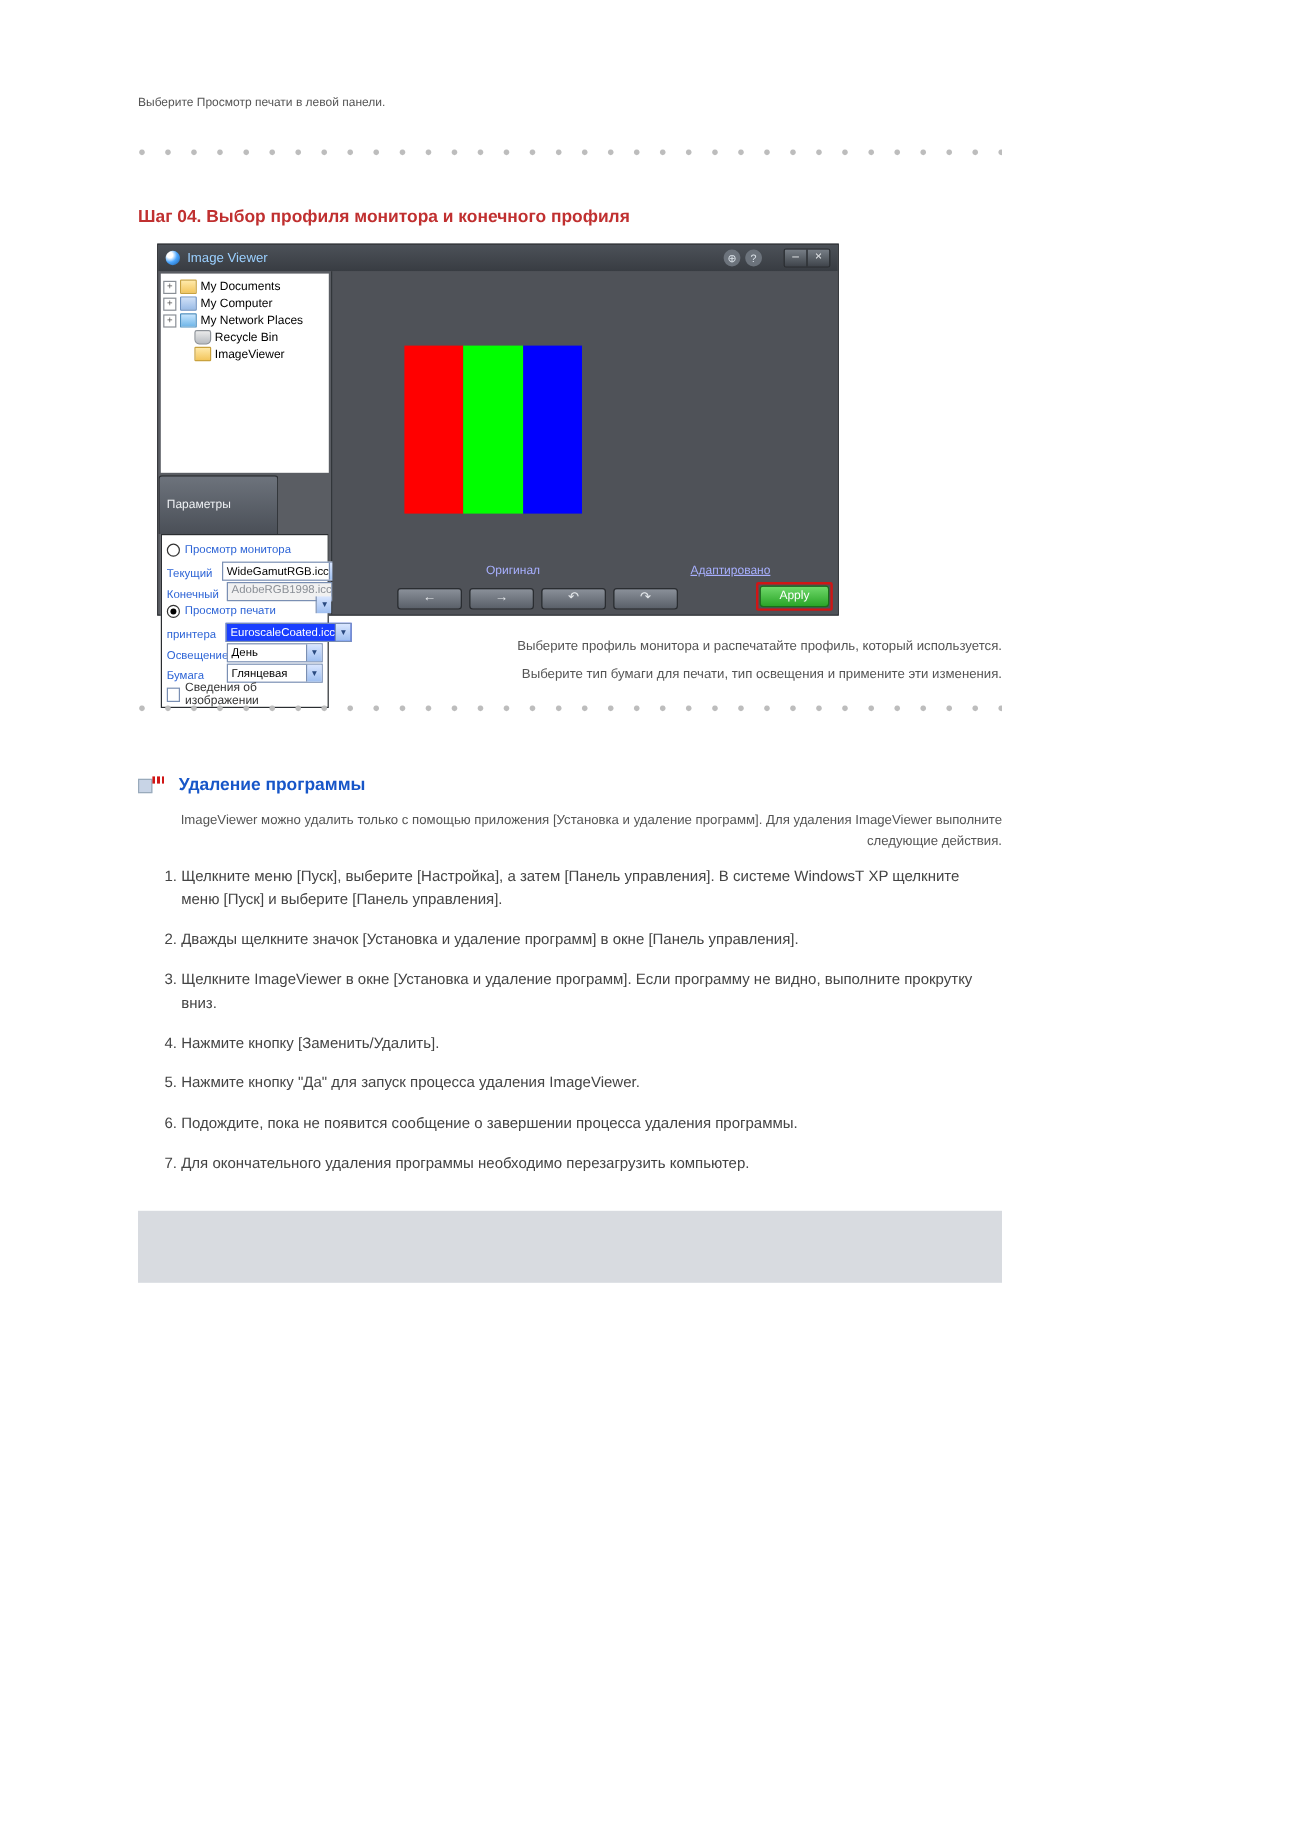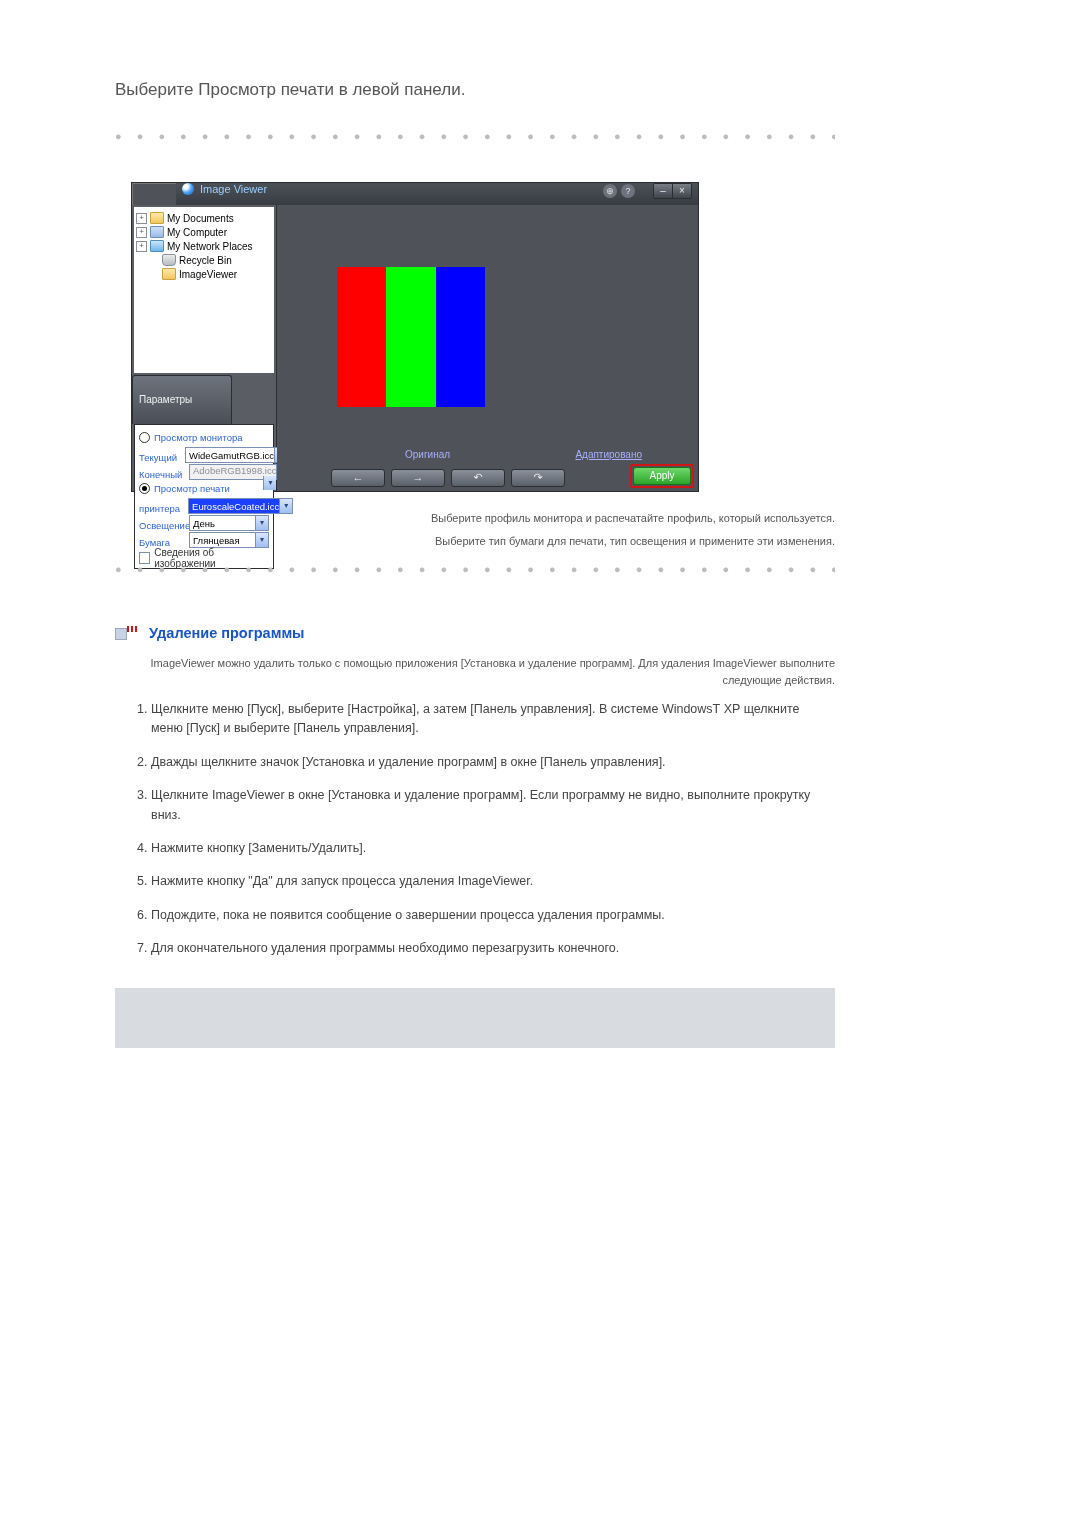--- a/index.html
+++ b/index.html
@@ -8,21 +8,21 @@
     font-family: Verdana, Arial, sans-serif;
     font-size: 12px;
     color: #555;
     width: 1080px;
   }
   .page {
     padding: 80px 115px 40px 115px;
     width: 720px;
   }
   .intro {
-    font-size: 17px;
+    font-size: 10px;
     margin-bottom: 30px;
   }
   .dots {
     letter-spacing: 6px;
     color: #bdbdbd;
     font-size: 11px;
     white-space: nowrap;
     overflow: hidden;
     margin-bottom: 40px;
   }
@@ -36,27 +36,26 @@
   .iv-window {
     width: 566px;
     background: #4f5258;
     border: 1px solid #2b2d31;
     margin-left: 16px;
     margin-bottom: 18px;
     box-shadow: 0 0 0 1px #777 inset;
   }
   .iv-titlebar {
     display: flex;
-    align-items: flex-start;
+    align-items: center;
     height: 22px;
     background: linear-gradient(#4c5158, #383c42);
     padding: 0 6px;
     color: #9bd0ff;
     font-size: 11px;
-    margin-left: 44px;
   }
   .iv-title-icon {
     width: 12px; height: 12px;
     background: radial-gradient(circle at 30% 30%, #fff 0 20%, #4aa6ff 50%, #1a5aa0 100%);
     border-radius: 50%;
     margin-right: 6px;
   }
   .iv-title-right {
     margin-left: auto;
     display: flex;
@@ -345,20 +344,21 @@
 </style>
 </head>
 <body>
 
 <div class="page">
 
   <div class="intro">Выберите Просмотр печати в левой панели.</div>
 
   <div class="dots">● ● ● ● ● ● ● ● ● ● ● ● ● ● ● ● ● ● ● ● ● ● ● ● ● ● ● ● ● ● ● ● ● ● ● ● ● ● ● ● ● ● ● ● ● ●</div>
 
+  <div class="step-heading">Шаг 04. Выбор профиля монитора и конечного профиля</div>
 
   <div class="iv-window">
     <div class="iv-titlebar">
       <span class="iv-title-icon"></span>
       <span>Image Viewer</span>
       <div class="iv-title-right">
         <span class="iv-rbtn">⊕</span>
         <span class="iv-rbtn">?</span>
         <div class="iv-winctrl">
           <span class="iv-winbtn">–</span>
@@ -492,18 +492,18 @@
 
     <p class="para">ImageViewer можно удалить только с помощью приложения [Установка и удаление программ]. Для удаления ImageViewer выполните следующие действия.</p>
 
     <ol class="steps">
       <li>Щелкните меню [Пуск], выберите [Настройка], а затем [Панель управления]. В системе WindowsТ XP щелкните меню [Пуск] и выберите [Панель управления].</li>
       <li>Дважды щелкните значок [Установка и удаление программ] в окне [Панель управления].</li>
       <li>Щелкните ImageViewer в окне [Установка и удаление программ]. Если программу не видно, выполните прокрутку вниз.</li>
       <li>Нажмите кнопку [Заменить/Удалить].</li>
       <li>Нажмите кнопку "Да" для запуск процесса удаления ImageViewer.</li>
       <li>Подождите, пока не появится сообщение о завершении процесса удаления программы.</li>
-      <li>Для окончательного удаления программы необходимо перезагрузить конечного.</li>
+      <li>Для окончательного удаления программы необходимо перезагрузить компьютер.</li>
     </ol>
   </div>
 
   <div class="footer-bar"></div>
 </div>
 
 </body></html>

